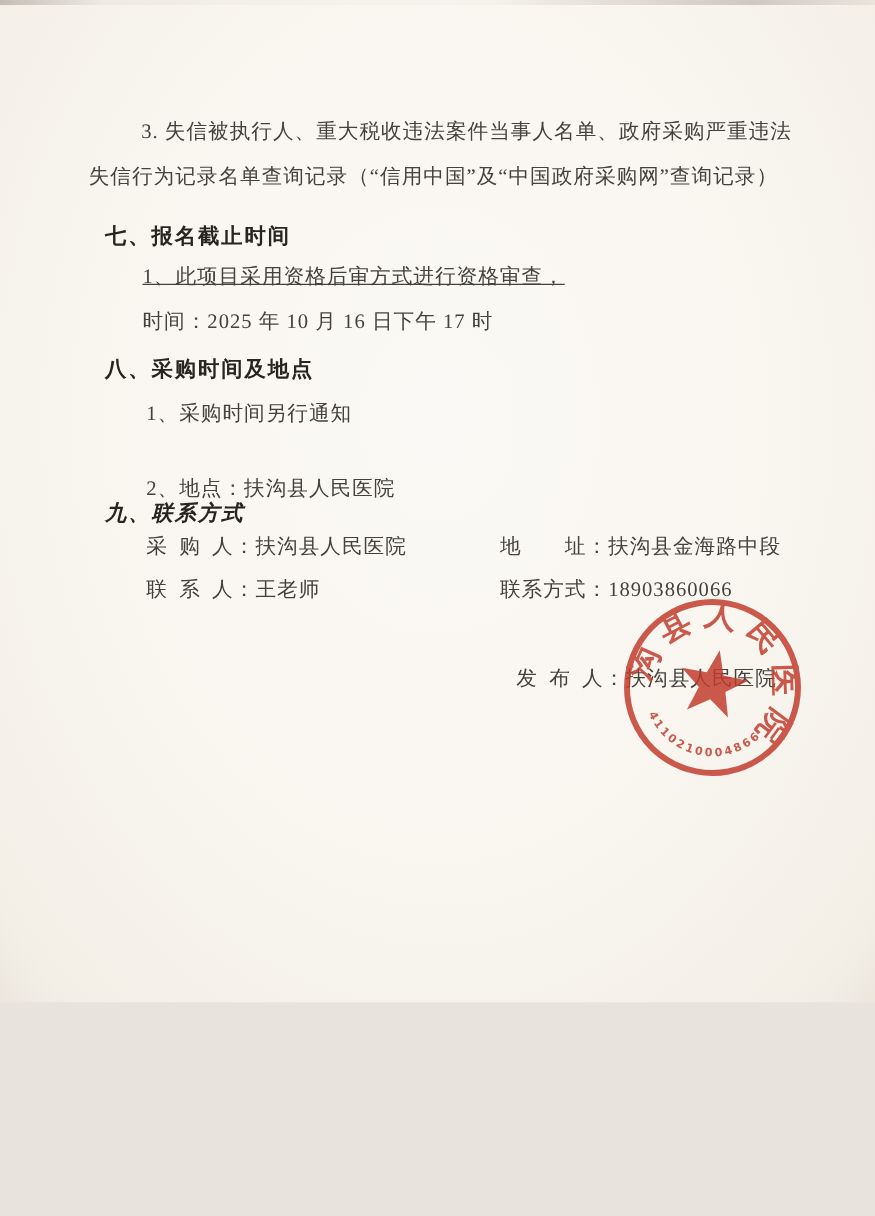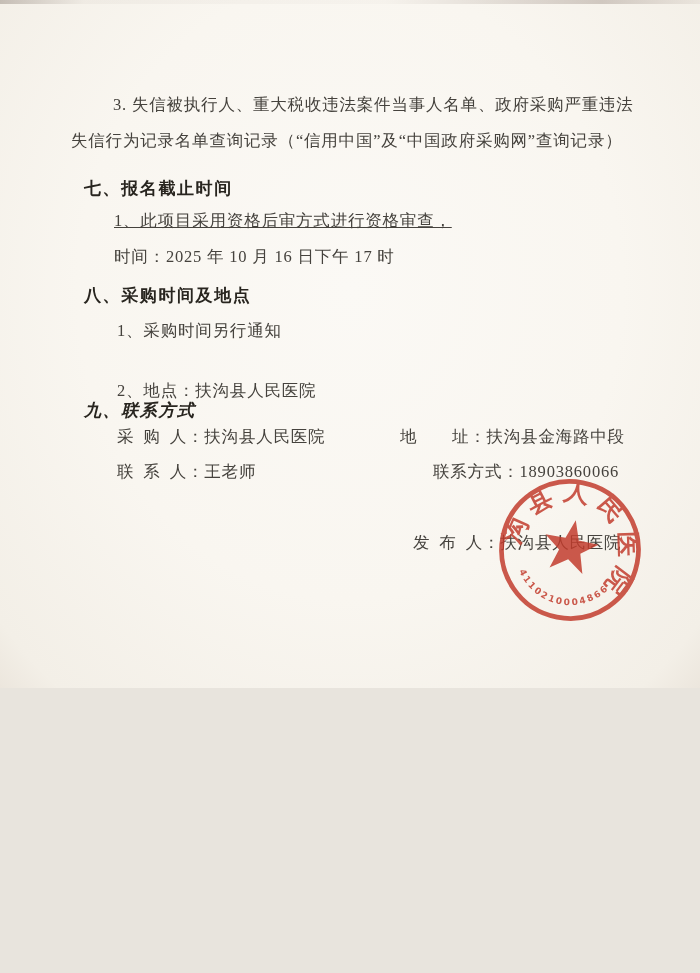--- a/index.html
+++ b/index.html
@@ -4,21 +4,21 @@
 <style>
   html, body {
     margin: 0;
     padding: 0;
     background: #e8e4dd;
     font-family: "Liberation Serif", "DejaVu Serif", serif;
   }
   .page {
     position: relative;
     width: 700px;
-    height: 688px;
+    height: 802px;
     margin: 0 auto;
     background:
       radial-gradient(ellipse at 50% 42%, #fbf9f5 0%, #f9f6f0 55%, #f3efe7 92%, #ece6dd 100%);
     overflow: hidden;
     color: #44413c;
   }
   
   .page .scan-edge {
     position: absolute;
     top: 0; left: 0; right: 0;
@@ -91,21 +91,21 @@
   <div class="line" style="left:117px; top:358px;margin-top:24px;">2、地点：扶沟县人民医院</div>
 
   <div class="line heading" style="left:84px; top:401px;font-style:italic;">九、联系方式</div>
 
   <div class="line" style="left:400px; top:428px;"><span class="label">地　　址：</span><span class="value">扶沟县金海路中段</span></div>
 
   <div class="line" style="left:117px; top:428px;"><span class="label">采 购 人：</span><span class="value">扶沟县人民医院</span></div>
 
   <div class="line" style="left:117px; top:463px;"><span class="label">联 系 人：</span><span class="value">王老师</span></div>
 
-  <div class="line" style="left:400px; top:463px;margin-left:33px;"><span class="label">联系方式：</span><span class="value">18903860066</span></div>
+  <div class="line" style="left:400px; top:463px;"><span class="label">联系方式：</span><span class="value">18903860066</span></div>
 
   <div class="line" style="left:413px; top:534px;text-align:right;"><span class="label">发 布 人：</span><span class="value">扶沟县人民医院</span></div>
 
 
   <svg class="seal" viewBox="0 0 160 160" aria-hidden="true">
     <defs>
       <path id="ringPath" d="M 80,80 m -52,0 a 52,52 0 1,1 104,0 a 52,52 0 1,1 -104,0"></path>
       <path id="serialPath" d="M 22,80 a 58,58 0 0,0 116,0"></path>
     </defs>
     <circle cx="80" cy="80" r="72" fill="none" stroke="#c23b2c" stroke-width="5"></circle>

